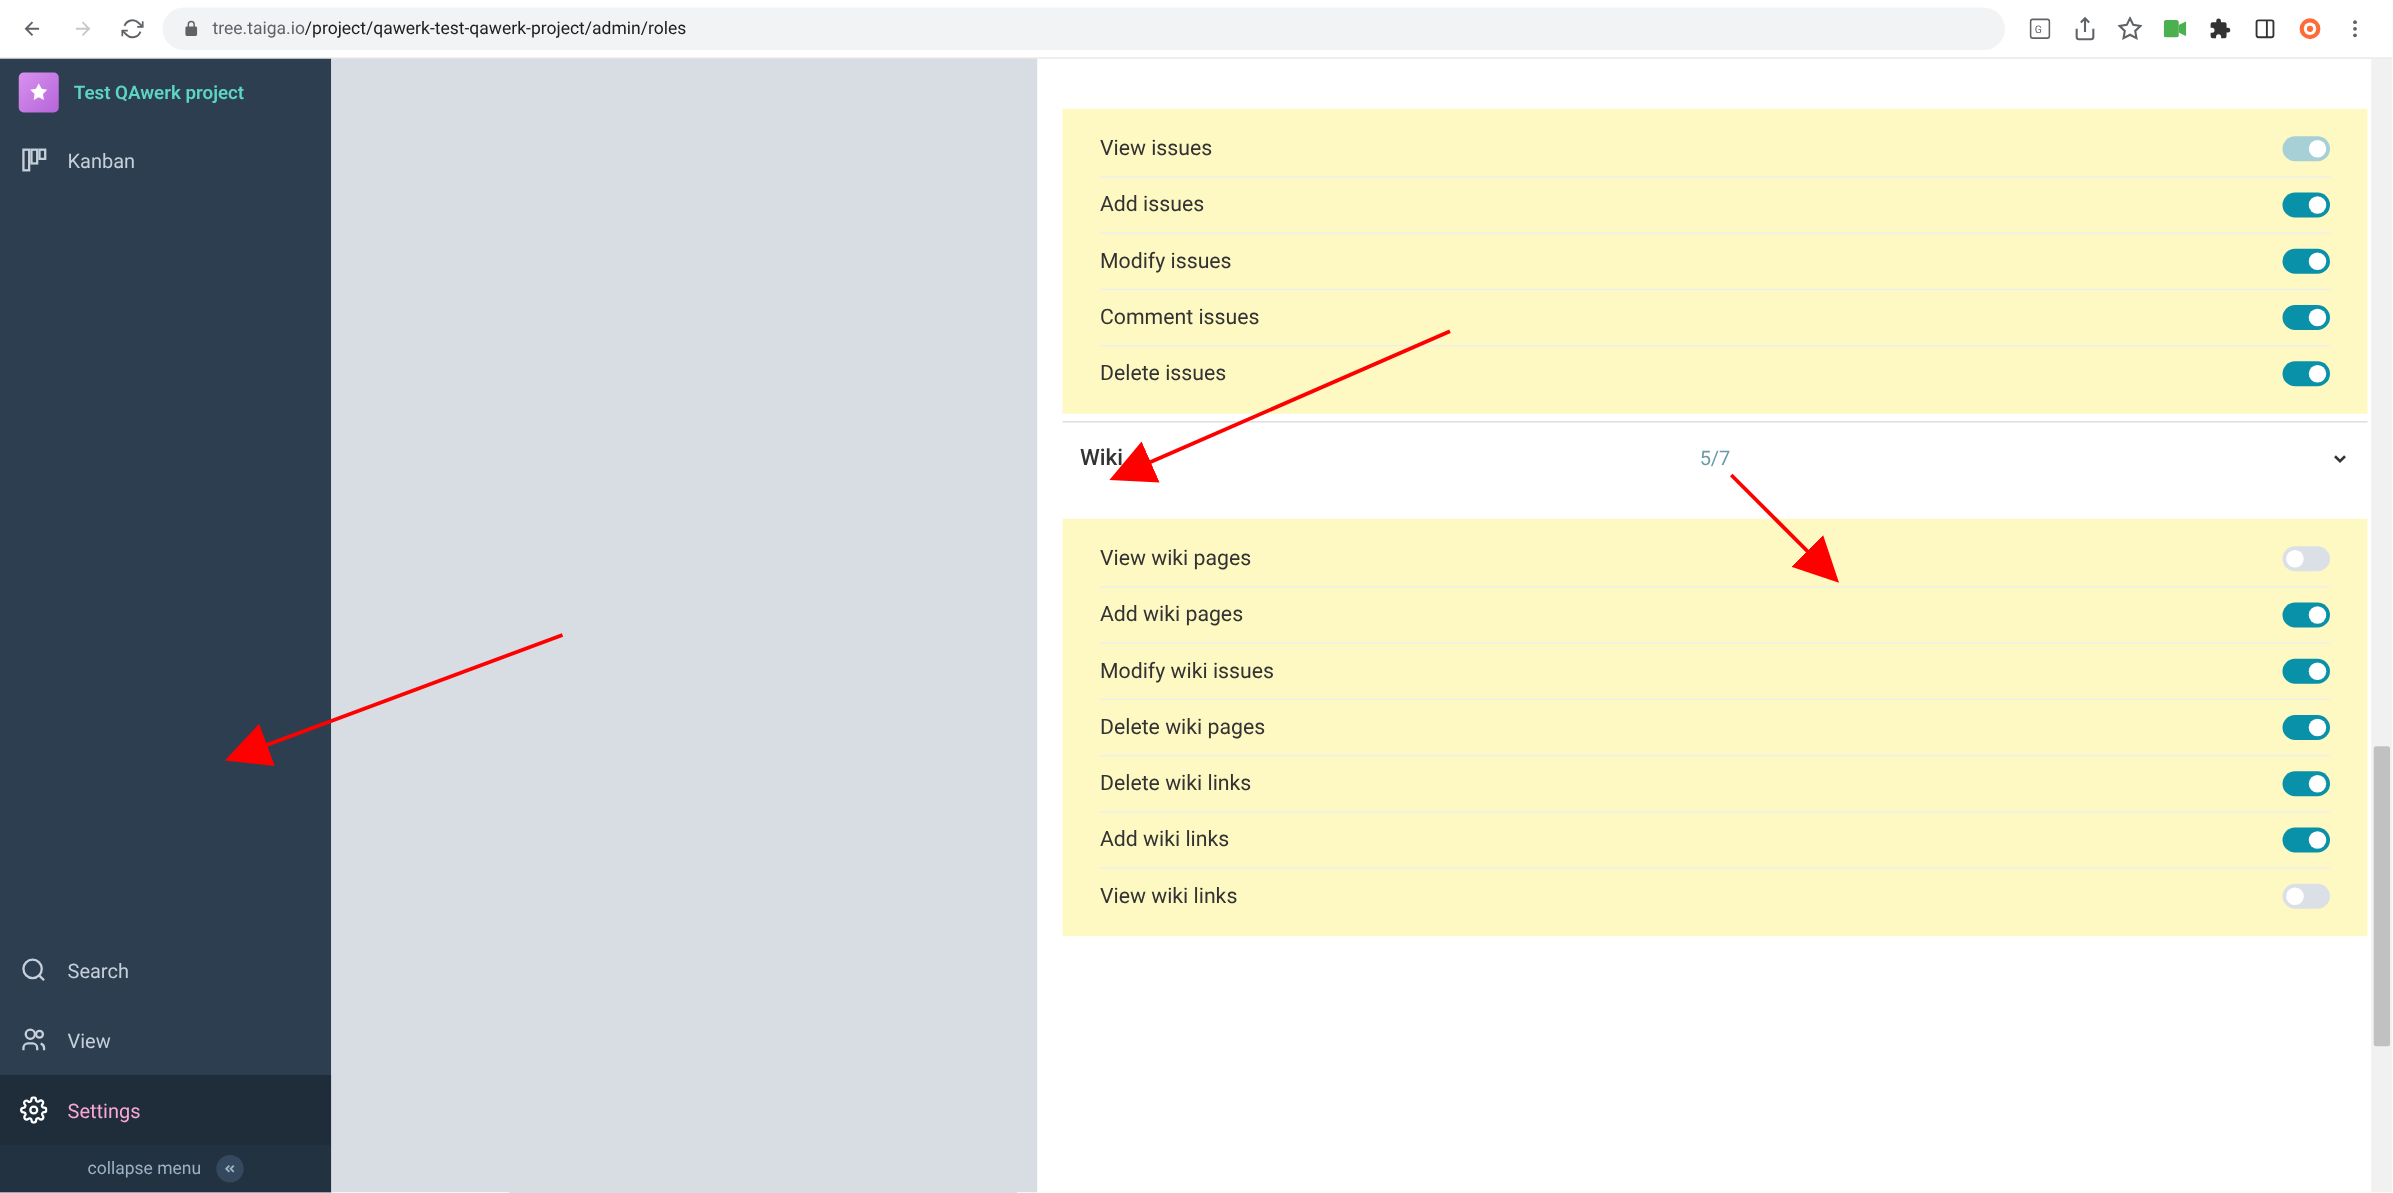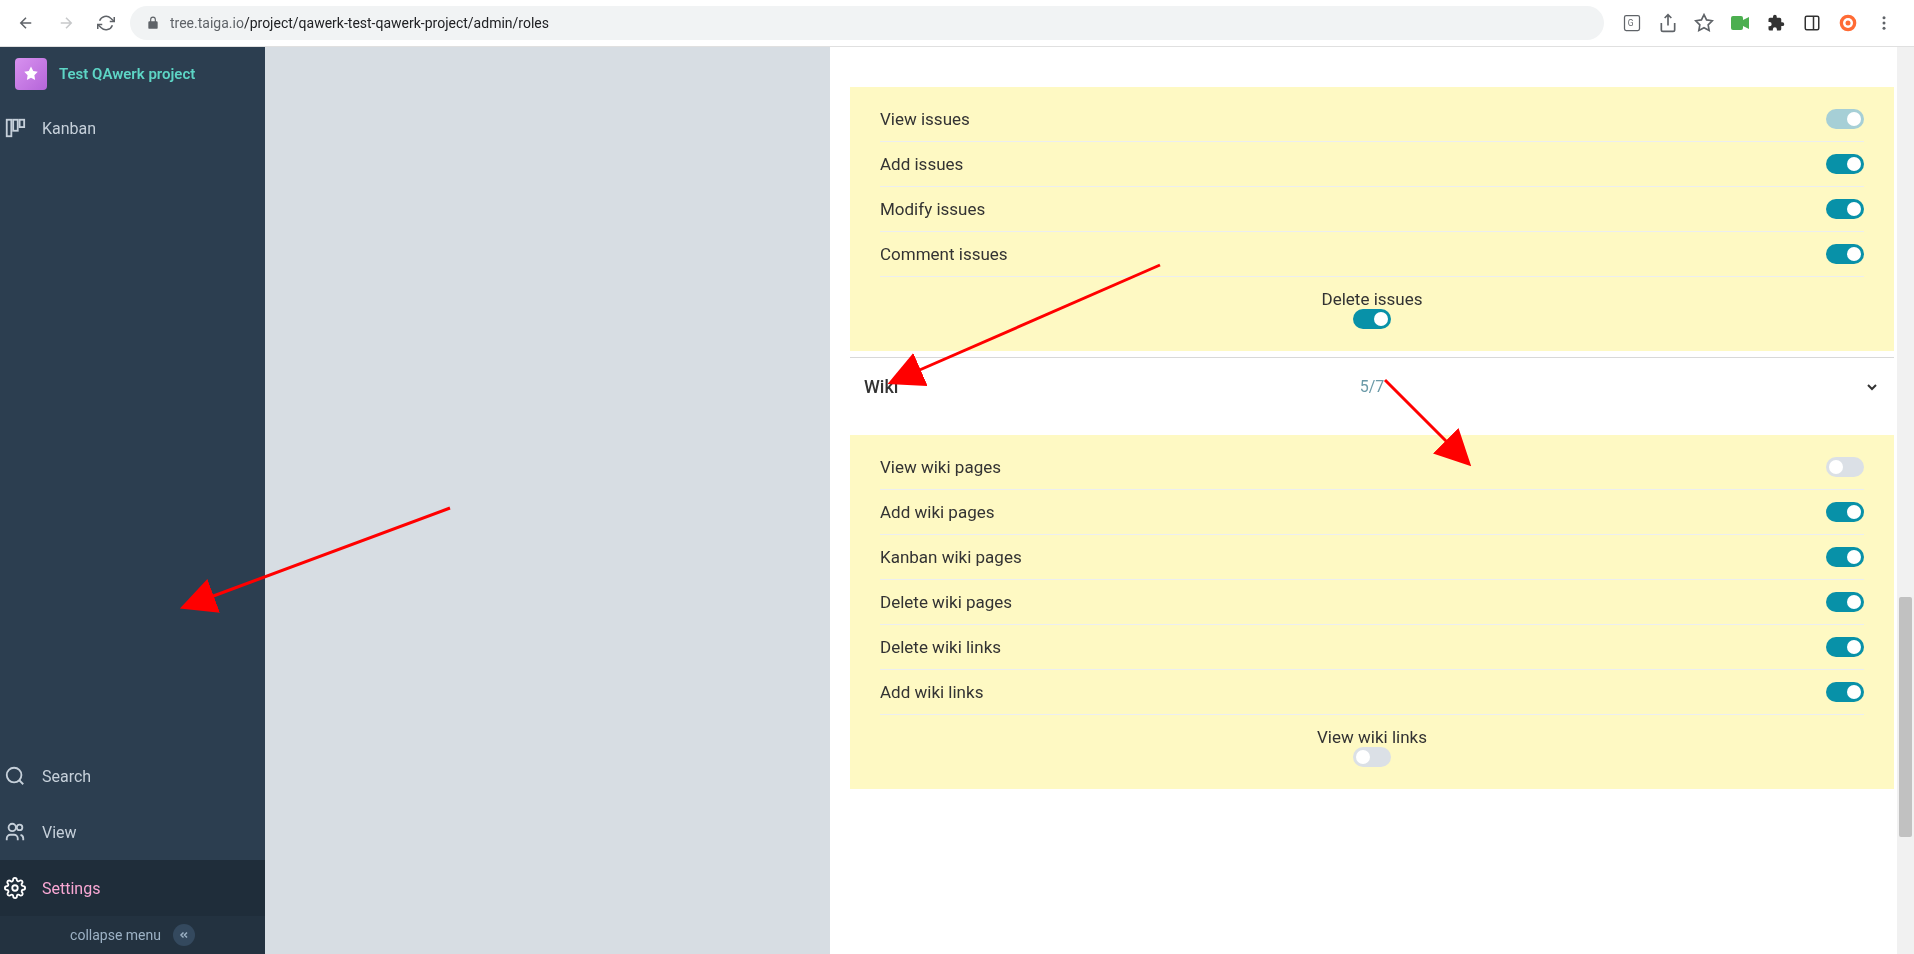--- a/index.html
+++ b/index.html
@@ -14,38 +14,38 @@
 .url-path { color: #202124; }
 .toolbar-icons { display: flex; align-items: center; gap: 12px; padding: 0 8px; }
 .toolbar-icon { width: 24px; height: 24px; display: flex; align-items: center; justify-content: center; cursor: pointer; }
 
 
 .app { display: flex; height: calc(100% - 47px); }
 .sidebar { width: 265px; background: #2c3e50; color: #c6d0da; display: flex; flex-direction: column; }
 .project-header { height: 53px; display: flex; align-items: center; padding: 0 15px; gap: 12px; }
 .project-logo { width: 32px; height: 32px; border-radius: 4px; background: linear-gradient(135deg, #d891ef, #b565d9); display: flex; align-items: center; justify-content: center; }
 .project-title { color: #5dd5c5; font-size: 15px; font-weight: 600; }
-.sidebar-item { height: 56px; display: flex; align-items: center; padding: 0 4px; gap: 16px; cursor: pointer; font-size: 16px; color: #c6d0da; }
+.sidebar-item { height: 56px; display: flex; align-items: center; padding: 0 16px; gap: 16px; cursor: pointer; font-size: 16px; color: #c6d0da; }
 .sidebar-item.active { background: #1f2d3a; color: #f9a8d4; }
 .sidebar-spacer { flex: 1; }
 .collapse-bar { height: 38px; display: flex; align-items: center; justify-content: center; gap: 12px; background: #233240; font-size: 14px; cursor: pointer; color: #9db2c5; }
 .collapse-btn { width: 22px; height: 22px; border-radius: 50%; background: #34495e; display: flex; align-items: center; justify-content: center; }
 
 .middle-panel { width: 565px; background: #d7dde3; }
 
 .main { flex: 1; background: #fff; overflow-y: auto; padding: 0 20px 20px 20px; position: relative; }
 
 .section-header { height: 58px; display: flex; align-items: center; padding: 0 14px; border-top: 1px solid #d8d8d8; cursor: pointer; }
 .section-title { font-size: 18px; color: #333; font-weight: 500; }
 .section-count { color: #6b9aa8; font-size: 16px; position: absolute; left: 50%; transform: translateX(-50%); }
 .section-header .chev { margin-left: auto; }
 
 .perms-block { background: #fef9c3; padding: 10px 30px; }
 .perm-row { display: flex; align-items: center; justify-content: space-between; padding: 12px 0; border-bottom: 1px solid #eceef0; }
-.perm-row:last-child { border-bottom: none; flex-direction: column; }
+.perm-row:last-child { border-bottom: none; }
 .perm-label { font-size: 17px; color: #333; }
 
 
 .toggle { width: 38px; height: 20px; border-radius: 10px; position: relative; cursor: pointer; }
 .toggle .knob { width: 14px; height: 14px; border-radius: 50%; background: #fff; position: absolute; top: 3px; transition: left 0.15s; }
 .toggle.on { background: #0891a8; }
 .toggle.on .knob { left: 21px; }
 .toggle.off { background: #dbe0e6; cursor: default; }
 .toggle.off .knob { left: 3px; }
 .toggle.on-disabled { background: #a6cfd6; cursor: default; }
@@ -246,21 +246,21 @@
             <div class="knob"></div>
           </div>
         </div>
       <div class="perm-row">
           <span class="perm-label">Add wiki pages</span>
           <div class="toggle on">
             <div class="knob"></div>
           </div>
         </div>
       <div class="perm-row">
-          <span class="perm-label">Kanban wiki pages</span>
+          <span class="perm-label">Modify wiki issues</span>
           <div class="toggle on">
             <div class="knob"></div>
           </div>
         </div>
       <div class="perm-row">
           <span class="perm-label">Delete wiki pages</span>
           <div class="toggle on">
             <div class="knob"></div>
           </div>
         </div>

